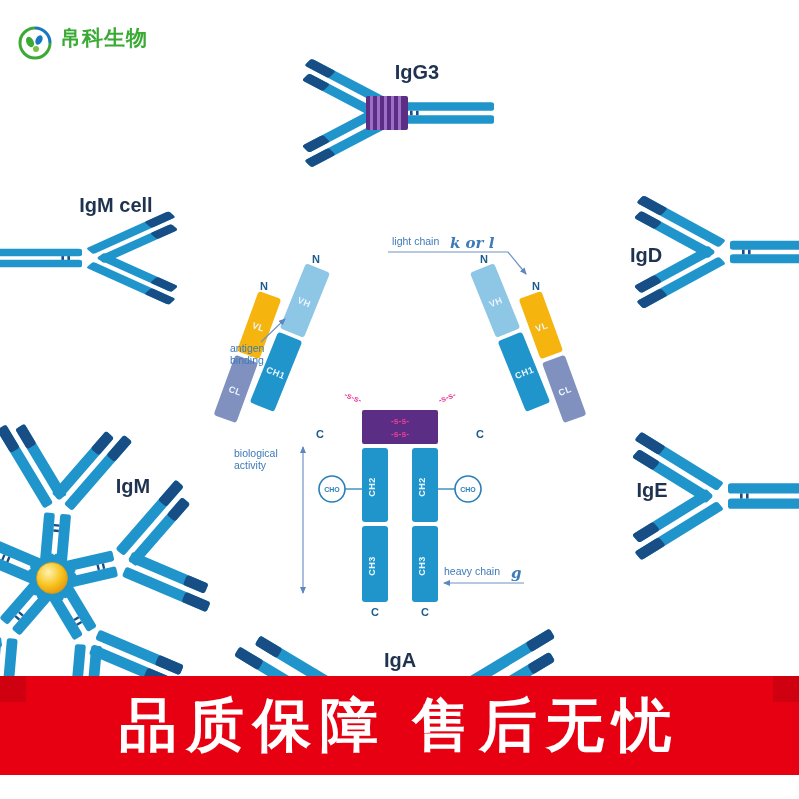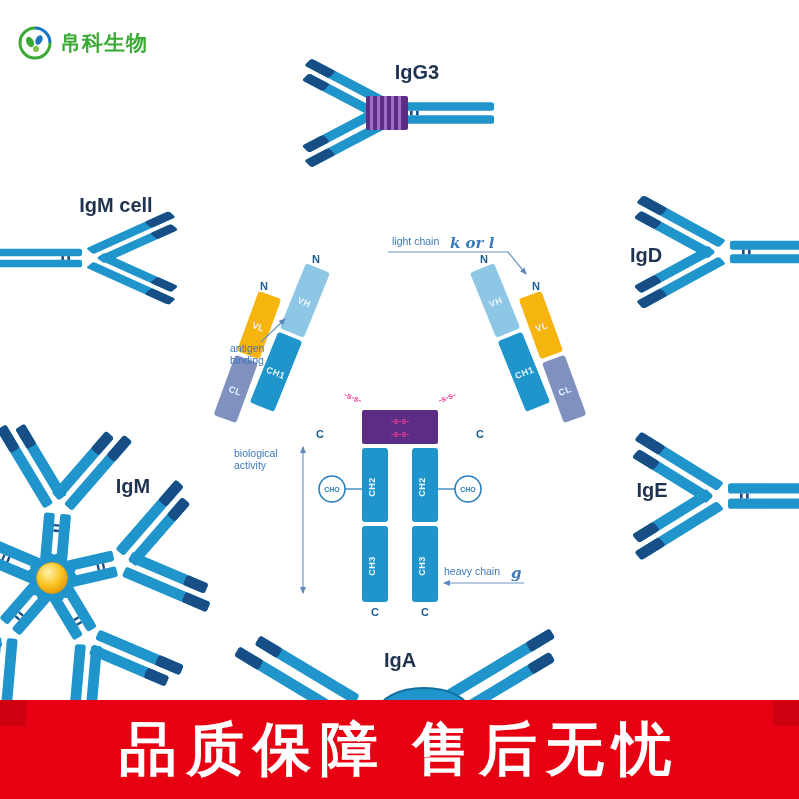--- a/index.html
+++ b/index.html
@@ -16,23 +16,23 @@
   .ap{fill:#5b2d84;}
   .dom{fill:#eaf6ff;font-size:9px;font-weight:bold;text-anchor:middle;letter-spacing:.5px;}
   .ss{fill:#ee3f97;font-size:8.5px;font-weight:bold;text-anchor:middle;}
   .cho{fill:#2a7fb8;font-size:7px;font-weight:bold;text-anchor:middle;}
   .nc{fill:#1a5c8e;font-size:11px;font-weight:bold;text-anchor:middle;}
   .lbl{fill:#3d7ab8;font-size:10.5px;}
   .kl{fill:#3d7ab8;font-size:15px;font-weight:bold;font-style:italic;font-family:"DejaVu Serif","Liberation Serif",serif;}
   .iso{fill:#1f3350;font-size:20px;font-weight:bold;text-anchor:middle;}
   .ln{stroke:#2a7fb8;stroke-width:1.3;}
   .ln2{stroke:#6f94c4;stroke-width:1.2;fill:none;}
-  .logo{position:absolute;left:16px;top:24px;display:flex;align-items:center;gap:6px;z-index:5;}
+  .logo{position:absolute;left:16px;top:24px;display:flex;align-items:flex-start;gap:6px;z-index:5;}
   .brand{color:#3aaa35;font-size:21px;font-weight:bold;letter-spacing:1px;}
-  .banner{position:absolute;left:0;top:700px;width:799px;height:99px;background:#e60012;
+  .banner{position:absolute;left:0;top:676px;width:799px;height:99px;background:#e60012;
           display:flex;align-items:center;justify-content:center;z-index:10;}
   .banner-text{color:#fff;font-size:58px;font-weight:900;letter-spacing:9px;white-space:nowrap;}
   .corner{position:absolute;top:0;width:26px;height:26px;background:#cf0010;}
   .cl{left:0;} .cr{right:0;}
 </style>
 </head>
 <body>
 
 <div class="stage">
 

